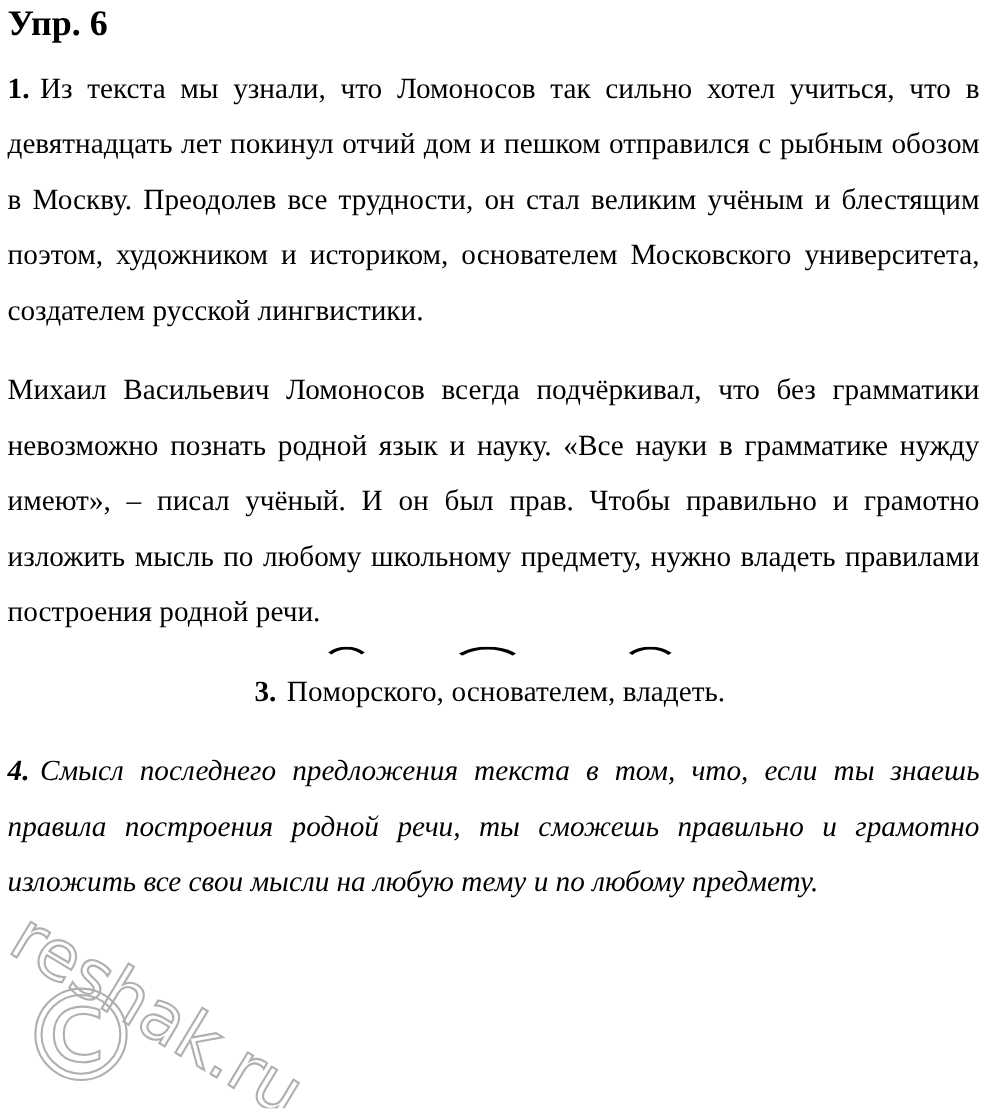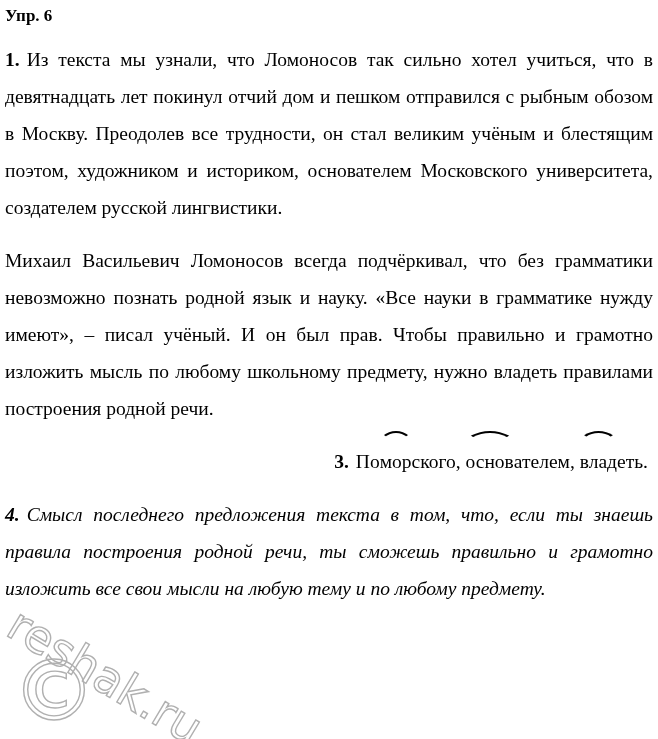--- a/index.html
+++ b/index.html
@@ -12,33 +12,33 @@
     position: relative;
     overflow: hidden;
   }
   .doc {
     padding: 3px 5px 0 5px;
   }
   .header {
     display: flex;
     justify-content: space-between;
     align-items: flex-end;
-    font-size: 17px;
+    font-size: 24px;
     line-height: 26px;
   }
   .header .title { font-weight: bold; }
   .para {
     margin: 16px 0 10px 0;
     font-size: 19.5px;
     line-height: 37px;
     text-align: justify;
   }
   .p1 { margin-top: 12px; }
   .num { font-weight: bold; margin-right: 7px; }
-  .item3 { text-align: right; }
+  .item3 { text-align: center; }
   .item3 .word { display: inline-block; margin-right: 5px; white-space: nowrap; }
   .root { position: relative; display: inline-block; }
   .root::before {
     content: "";
     position: absolute;
     left: -2px;
     right: -2px;
     top: -12px;
     height: 13px;
     border-style: solid;

